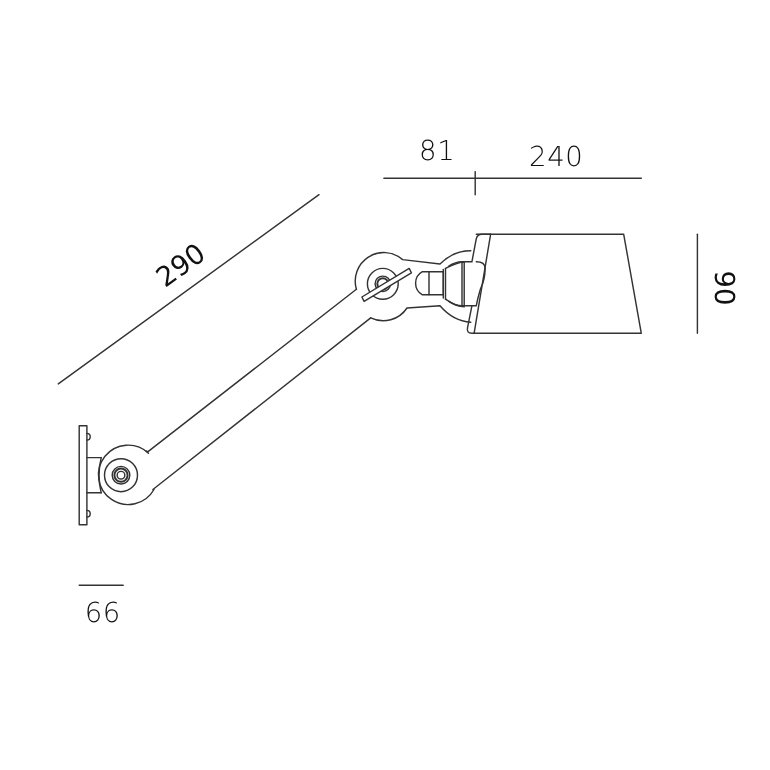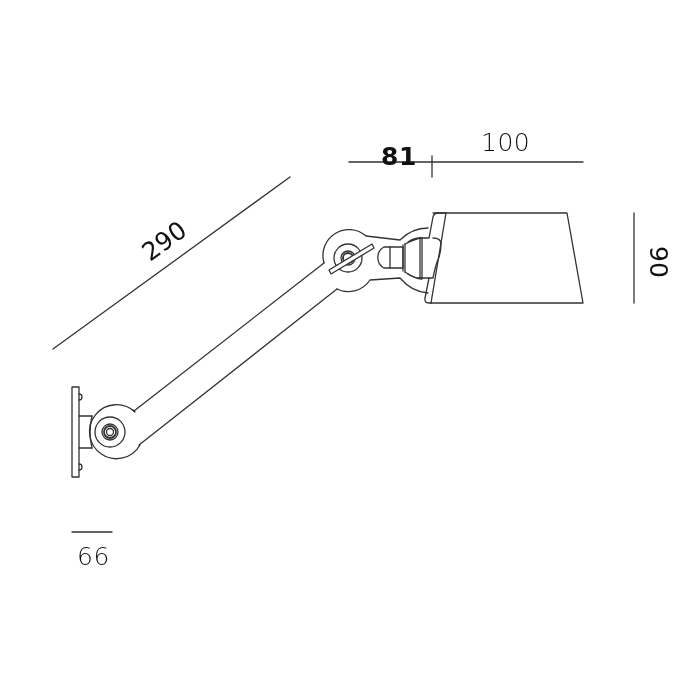--- a/index.html
+++ b/index.html
@@ -77,16 +77,16 @@
         <line x1="420" y1="238" x2="420" y2="278"></line>
         <path d="M420,238 q-6,0 -12,4 M420,278 q-6,0 -12,-4"></path>
       </g>
     </g>
 
     <text x="0" y="0" font-size="25" fill="#111" transform="translate(150,262) rotate(-36)" id="t290">290</text>
 
     <text x="0" y="0" font-size="25" fill="#111" transform="translate(650,246) rotate(90)" id="t90">90</text>
   </svg>
 
-  <span class="lbl" style="left:381px; top:144px;font-weight:bold;">81</span>
-  <span class="lbl" style="left:481px; top:130px;">100</span>
+  <span class="lbl" style="left:381px; top:124px;">81</span>
+  <span class="lbl" style="left:481px; top:130px;">240</span>
   <span class="lbl" style="left:77px; top:544px;">66</span>
 </div>
 
 </body></html>

